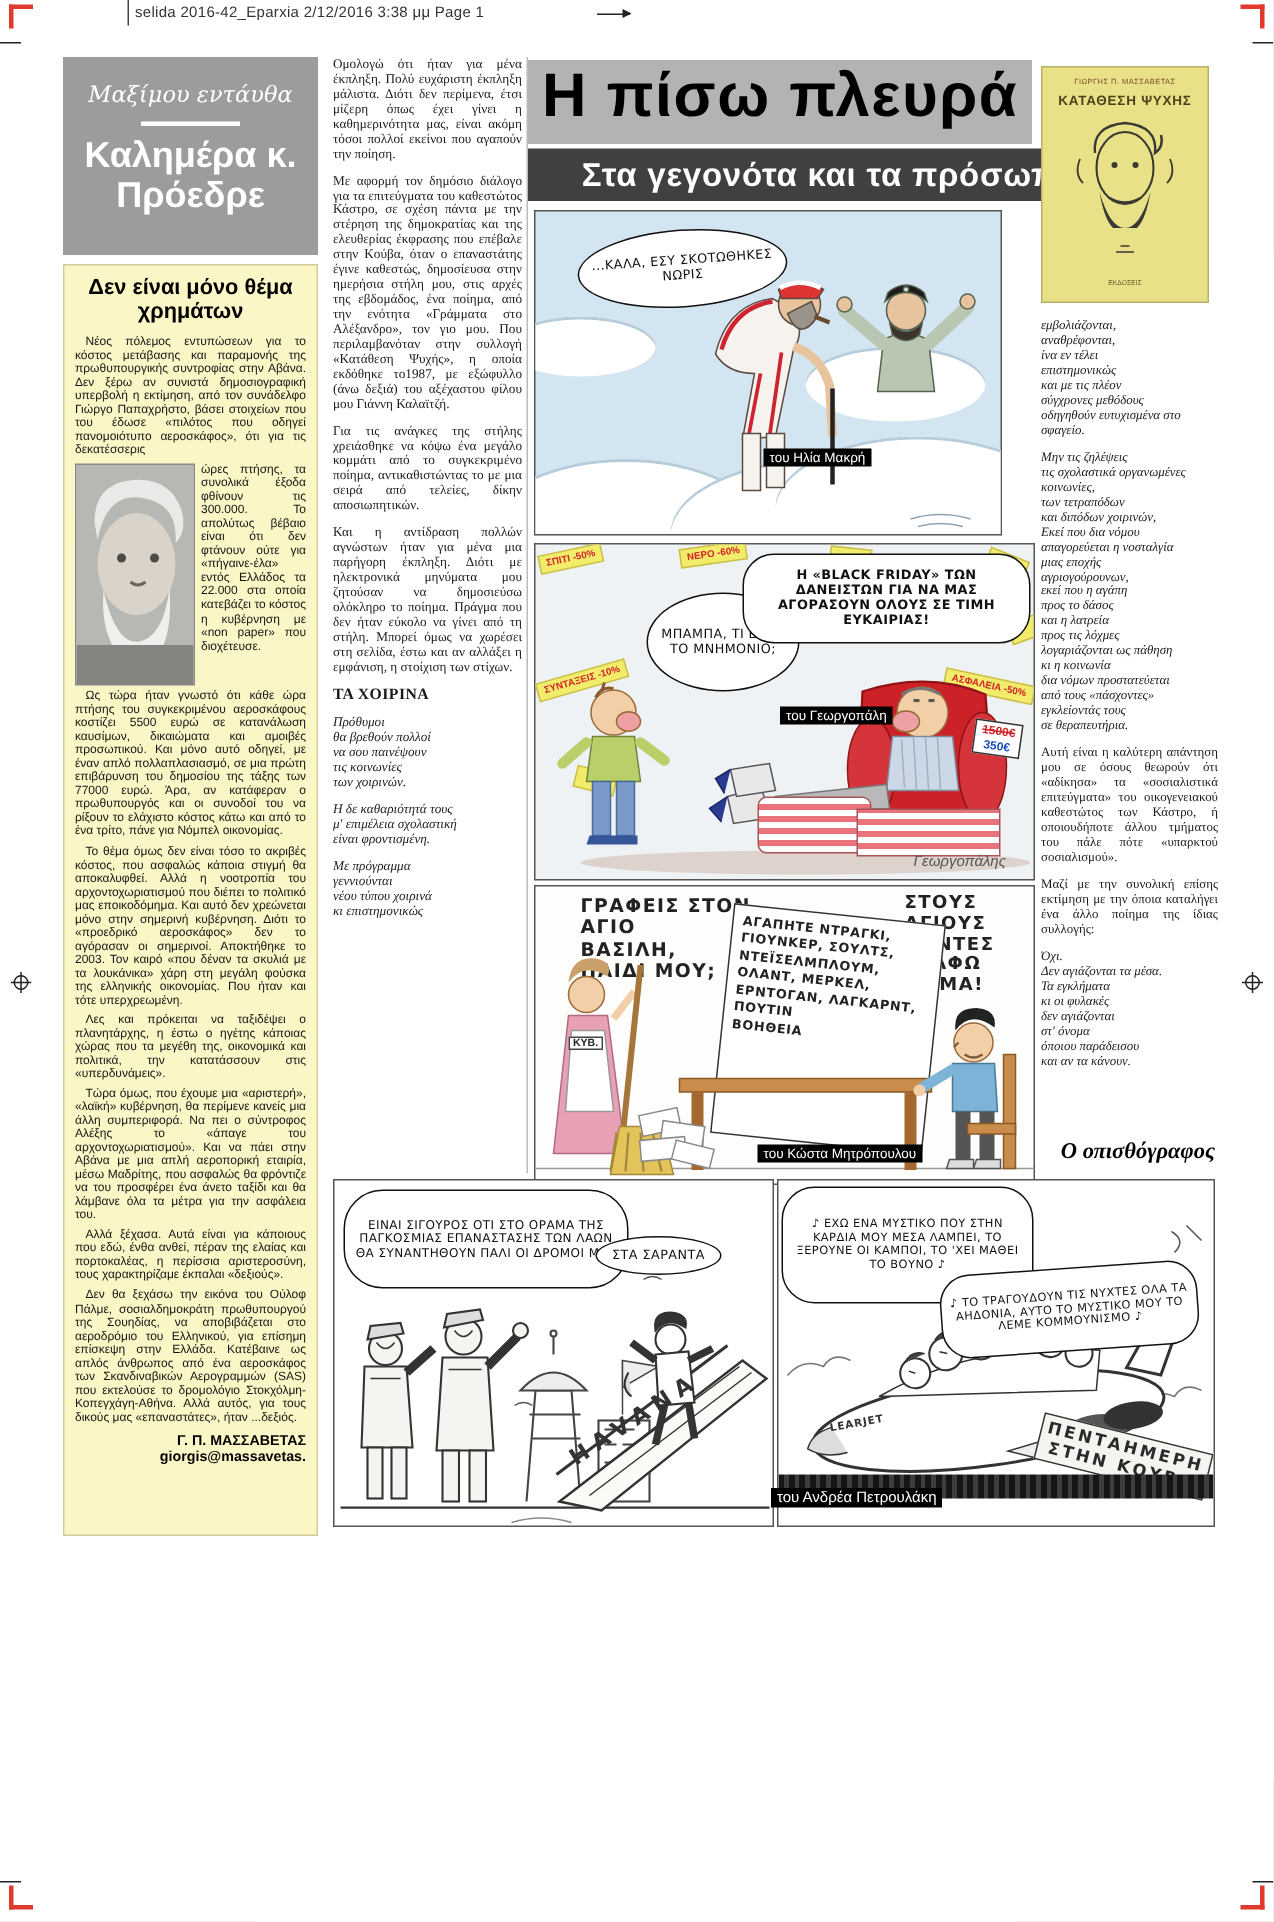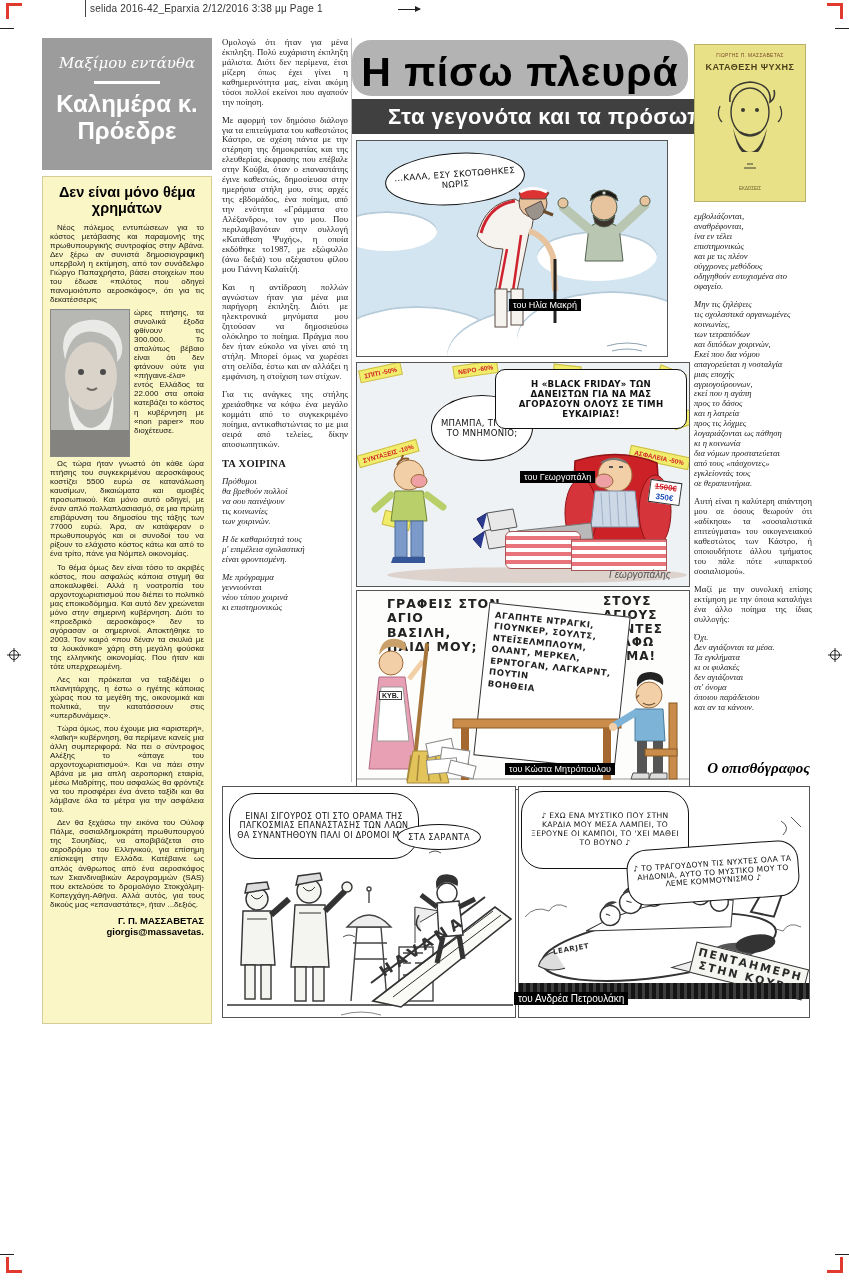--- a/index.html
+++ b/index.html
@@ -36,21 +36,21 @@
   
   .midcol{position:absolute;left:222px;top:38px;width:126px;height:744px;overflow:hidden;
        font-family:"Liberation Serif",serif;font-size:8.8px;line-height:1.13;color:#1a1a1a;}
   .midcol p{margin:0 0 8px 0;text-align:justify;}
   .midcol h3{margin:4px 0 8px 0;font-size:10.5px;letter-spacing:.3px;}
   .stanza{font-style:italic;text-align:left !important;}
   .pre{white-space:pre-line;}
   .vrule{position:absolute;left:351px;top:38px;width:1px;height:744px;background:#bbb;}
   
   .head-gray{position:absolute;left:352px;top:40px;width:336px;height:56px;background:#b3b3b3;
-       display:flex;align-items:flex-end;justify-content:center;border-radius:19px;}
+       display:flex;align-items:flex-start;justify-content:center;}
   .head-gray span{font-weight:bold;font-size:41px;color:#000;letter-spacing:1px;}
   .head-black{position:absolute;left:352px;top:99px;width:402px;height:35px;background:#404040;
        display:flex;align-items:center;justify-content:center;}
   .head-black span{font-weight:bold;font-size:22px;color:#fff;letter-spacing:.5px;}
   
   .book{position:absolute;left:694px;top:44px;width:112px;height:158px;background:#e9e188;
        border:1px solid #b9b069;box-sizing:border-box;text-align:center;overflow:hidden;}
   .book .b-author{margin-top:7px;font-size:5px;color:#7a4a2a;letter-spacing:.3px;}
   .book .b-title{margin-top:4px;font-size:9px;font-weight:bold;color:#4c431c;letter-spacing:.5px;}
   .book .b-pub{position:absolute;bottom:10px;left:0;right:0;font-size:4.5px;color:#6b5e2c;}
@@ -61,21 +61,21 @@
   .rightcol .prose{text-align:justify;}
   .tagline{position:absolute;left:690px;top:760px;width:120px;text-align:right;
        font-family:"Liberation Serif",serif;font-weight:bold;font-style:italic;font-size:15px;color:#000;}
   
   .panel{position:absolute;box-sizing:border-box;border:1px solid #555;overflow:hidden;}
   .credit{position:absolute;background:#000;color:#fff;font-size:9px;padding:1px 4px;white-space:nowrap;margin-left:36px;}
   .bubble{position:absolute;background:#fff;border:1.3px solid #111;color:#111;
        font-size:8px;line-height:1.18;text-align:center;display:flex;align-items:center;
        justify-content:center;padding:3px 5px;box-sizing:border-box;letter-spacing:.3px;}
   .bubble.ellipse{border-radius:50%;}
-  .bubble.round{border-radius:10px;}
+  .bubble.round{border-radius:21px;}
   .hand{font-family:"DejaVu Sans",sans-serif;}
   
   .c1{left:356px;top:140px;width:312px;height:217px;background:#d3e5f0;}
   .cloud{position:absolute;background:#fff;border-radius:50%;box-shadow:0 2px 0 #b7ccda inset;}
   
   .c2{left:356px;top:362px;width:334px;height:225px;background:#eef2f4;}
   .tag{position:absolute;background:#f1ec69;border:1px solid #c9bd4e;color:#d2232a;
        font-weight:bold;font-size:6.5px;padding:2px 4px;white-space:nowrap;}
   .tag.blank{width:26px;height:13px;padding:0;}
   .pricetag{position:absolute;background:#fff;border:1px solid #333;font-size:8px;font-weight:bold;
@@ -149,32 +149,33 @@
           <path d="M36,78 q5,4 10,0" stroke="#6b6560" stroke-width="2" fill="none"></path>
           <rect y="120" width="78" height="26" fill="#84837f"></rect>
         </svg>
       </div>
       <p class="yb-p" style="text-indent:0;">ώρες πτήσης, τα συνολικά έξοδα φθίνουν τις 300.000. Το απολύτως βέβαιο είναι ότι δεν φτάνουν ούτε για «πήγαινε-έλα» εντός Ελλάδος τα 22.000 στα οποία κατεβάζει το κόστος η κυβέρνηση με «non paper» που διοχέτευσε.</p>
     </div>
     <p class="yb-p">Ως τώρα ήταν γνωστό ότι κάθε ώρα πτήσης του συγκεκριμένου αεροσκάφους κοστίζει 5500 ευρώ σε κατανάλωση καυσίμων, δικαιώματα και αμοιβές προσωπικού. Και μόνο αυτό οδηγεί, με έναν απλό πολλαπλασιασμό, σε μια πρώτη επιβάρυνση του δημοσίου της τάξης των 77000 ευρώ. Άρα, αν κατάφεραν ο πρωθυπουργός και οι συνοδοί του να ρίξουν το ελάχιστο κόστος κάτω και από το ένα τρίτο, πάνε για Νόμπελ οικονομίας.</p>
     <p class="yb-p">Το θέμα όμως δεν είναι τόσο το ακριβές κόστος, που ασφαλώς κάποια στιγμή θα αποκαλυφθεί. Αλλά η νοοτροπία του αρχοντοχωριατισμού που διέπει το πολιτικό μας εποικοδόμημα. Και αυτό δεν χρεώνεται μόνο στην σημερινή κυβέρνηση. Διότι το «προεδρικό αεροσκάφος» δεν το αγόρασαν οι σημερινοί. Αποκτήθηκε το 2003. Τον καιρό «που δέναν τα σκυλιά με τα λουκάνικα» χάρη στη μεγάλη φούσκα της ελληνικής οικονομίας. Που ήταν και τότε υπερχρεωμένη.</p>
     <p class="yb-p">Λες και πρόκειται να ταξιδέψει ο πλανητάρχης, η έστω ο ηγέτης κάποιας χώρας που τα μεγέθη της, οικονομικά και πολιτικά, την κατατάσσουν στις «υπερδυνάμεις».</p>
     <p class="yb-p">Τώρα όμως, που έχουμε μια «αριστερή», «λαϊκή» κυβέρνηση, θα περίμενε κανείς μια άλλη συμπεριφορά. Να πει ο σύντροφος Αλέξης το «άπαγε του αρχοντοχωριατισμού». Και να πάει στην Αβάνα με μια απλή αεροπορική εταιρία, μέσω Μαδρίτης, που ασφαλώς θα φρόντιζε να του προσφέρει ένα άνετο ταξίδι και θα λάμβανε όλα τα μέτρα για την ασφάλεια του.</p>
+    <p class="yb-p">Αλλά ξέχασα. Αυτά είναι για κάποιους που εδώ, ένθα ανθεί, πέραν της ελαίας και πορτοκαλέας, η περίσσια αριστεροσύνη, τους χαρακτηρίζαμε έκπαλαι «δεξιούς».</p>
     <p class="yb-p">Δεν θα ξεχάσω την εικόνα του Ούλοφ Πάλμε, σοσιαλδημοκράτη πρωθυπουργού της Σουηδίας, να αποβιβάζεται στο αεροδρόμιο του Ελληνικού, για επίσημη επίσκεψη στην Ελλάδα. Κατέβαινε ως απλός άνθρωπος από ένα αεροσκάφος των Σκανδιναβικών Αερογραμμών (SAS) που εκτελούσε το δρομολόγιο Στοκχόλμη-Κοπεγχάγη-Αθήνα. Αλλά αυτός, για τους δικούς μας «επαναστάτες», ήταν ...δεξιός.</p>
     <div class="yb-sig">
       <div>Γ. Π. ΜΑΣΣΑΒΕΤΑΣ</div>
       <div>giorgis@massavetas.</div>
     </div>
   </section>
 
   <section class="midcol">
     <p>Ομολογώ ότι ήταν για μένα έκπληξη. Πολύ ευχάριστη έκπληξη μάλιστα. Διότι δεν περίμενα, έτσι μίζερη όπως έχει γίνει η καθημερινότητα μας, είναι ακόμη τόσοι πολλοί εκείνοι που αγαπούν την ποίηση.</p>
     <p>Με αφορμή τον δημόσιο διάλογο για τα επιτεύγματα του καθεστώτος Κάστρο, σε σχέση πάντα με την στέρηση της δημοκρατίας και της ελευθερίας έκφρασης που επέβαλε στην Κούβα, όταν ο επαναστάτης έγινε καθεστώς, δημοσίευσα στην ημερήσια στήλη μου, στις αρχές της εβδομάδος, ένα ποίημα, από την ενότητα «Γράμματα στο Αλέξανδρο», τον γιο μου. Που περιλαμβανόταν στην συλλογή «Κατάθεση Ψυχής», η οποία εκδόθηκε το1987, με εξώφυλλο (άνω δεξιά) του αξέχαστου φίλου μου Γιάννη Καλαϊτζή.</p>
+    <p>Για τις ανάγκες της στήλης χρειάσθηκε να κόψω ένα μεγάλο κομμάτι από το συγκεκριμένο ποίημα, αντικαθιστώντας το με μια σειρά από τελείες, δίκην αποσιωπητικών.</p>
     <p>Και η αντίδραση πολλών αγνώστων ήταν για μένα μια παρήγορη έκπληξη. Διότι με ηλεκτρονικά μηνύματα μου ζητούσαν να δημοσιεύσω ολόκληρο το ποίημα. Πράγμα που δεν ήταν εύκολο να γίνει από τη στήλη. Μπορεί όμως να χωρέσει στη σελίδα, έστω και αν αλλάξει η εμφάνιση, η στοίχιση των στίχων.</p>
-    <p>Για τις ανάγκες της στήλης χρειάσθηκε να κόψω ένα μεγάλο κομμάτι από το συγκεκριμένο ποίημα, αντικαθιστώντας το με μια σειρά από τελείες, δίκην αποσιωπητικών.</p>
     <h3>ΤΑ ΧΟΙΡΙΝΑ</h3>
     <p class="stanza pre">Πρόθυμοι
 θα βρεθούν πολλοί
 να σου παινέψουν
 τις κοινωνίες
 των χοιρινών.</p>
     <p class="stanza pre">Η δε καθαριότητά τους
 μ' επιμέλεια σχολαστική
 είναι φροντισμένη.</p>
     <p class="stanza pre">Με πρόγραμμα

